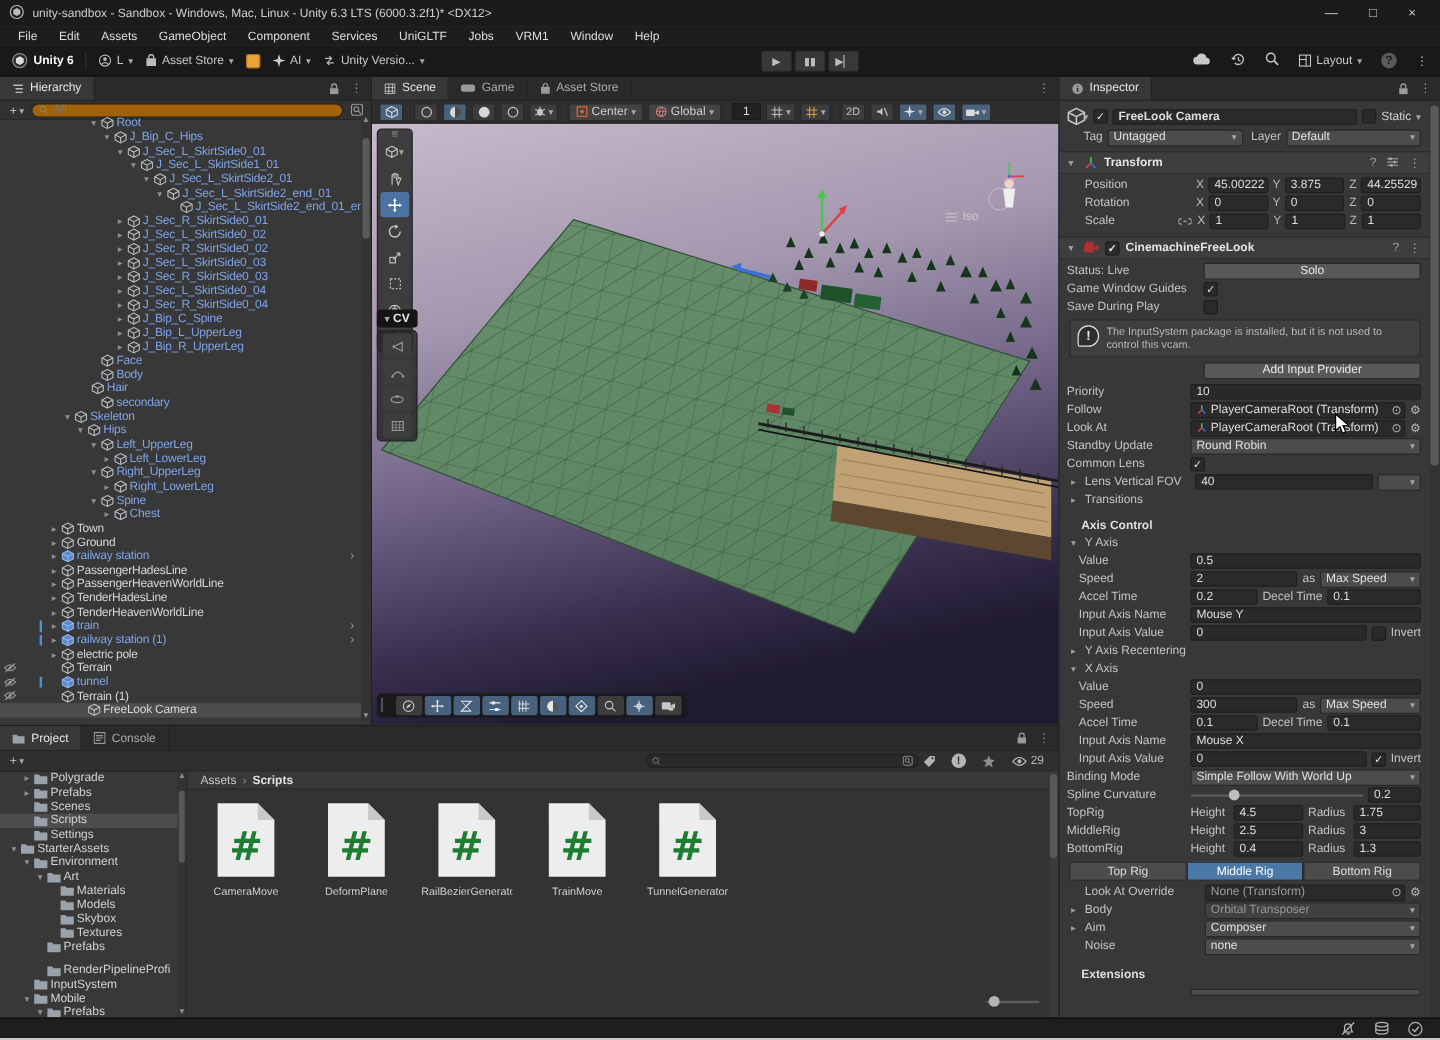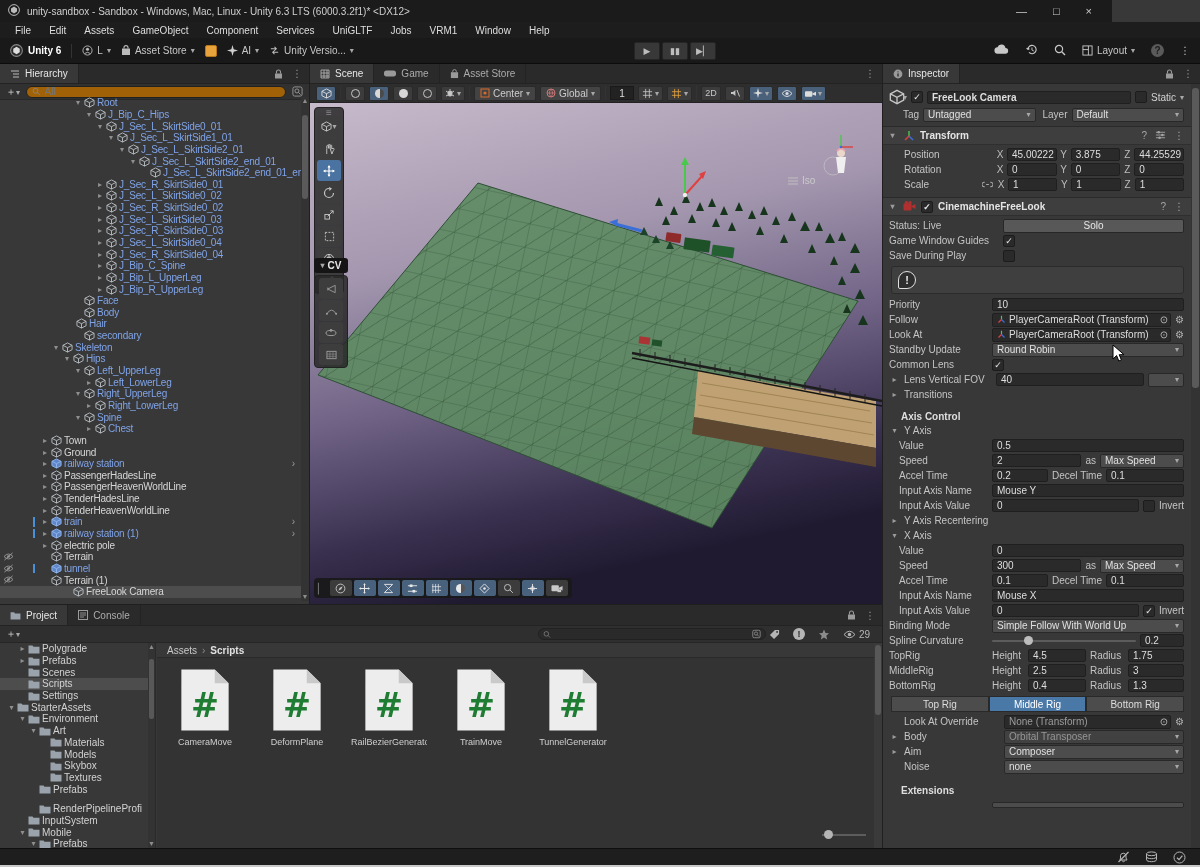--- a/index.html
+++ b/index.html
@@ -1,21 +1,21 @@
 <!DOCTYPE html>
 <html><head>
 <meta charset="utf-8">
 <style>
   *{box-sizing:border-box;margin:0;padding:0;user-select:none}
   html,body{width:1200px;height:867px;background:#111;overflow:hidden}
   body{font-family:"Liberation Sans",sans-serif;font-size:10px;color:#d2d2d2}
   .app{position:absolute;inset:0;width:1200px;height:867px;background:#383838;overflow:hidden}
 
   
-  .titlebar{position:absolute;left:0;top:0;width:1112px;height:22px;background:#1b1b1b;display:flex;align-items:center;padding:0 8px;gap:7px;color:#cfcfcf}
+  .titlebar{position:absolute;left:0;top:0;width:1200px;height:22px;background:#1b1b1b;display:flex;align-items:center;padding:0 8px;gap:7px;color:#cfcfcf}
   .winbtns{margin-left:auto;display:flex;gap:26px;padding-right:12px;color:#cfcfcf;font-size:11px}
   .winbtns span{cursor:pointer}
   .menubar{position:absolute;left:0;top:22px;width:1200px;height:16px;background:#1d1d1d;display:flex;align-items:center;gap:0;padding-left:6px}
   .menubar span{padding:0 9px;color:#dedede}
   .apptoolbar{position:absolute;left:0;top:38px;width:1200px;height:26px;background:#191919;border-bottom:1px solid #0c0c0c;display:flex;align-items:center;padding:0 10px;gap:10px}
   .tbbtn{display:flex;align-items:center;gap:4px;color:#c8c8c8}
   .tbsep{width:1px;height:14px;background:#333}
   .playgroup{position:absolute;left:634px;top:42px;display:flex;gap:2px}
   .playbtn{width:26px;height:18px;background:#383838;border:1px solid #252525;border-radius:2px;display:flex;align-items:center;justify-content:center;color:#bdbdbd;font-size:9px}
   .tbright{margin-left:auto;display:flex;align-items:center;gap:16px;color:#c8c8c8}
@@ -1197,20 +1197,25 @@
       <div class="irow">
         <span class="ilbl" style="width:110px">Game Window Guides</span>
         <span class="chk">✓</span>
       </div>
       <div class="irow">
         <span class="ilbl" style="width:110px">Save During Play</span>
         <span class="chk"></span>
       </div>
       <div class="infobox">
         <span class="bang">!</span>
+        <span style="font-size:9px;line-height:11px">The InputSystem package is installed, but it is not used to control this vcam.</span>
+      </div>
+      <div class="irow">
+        <span class="ilbl" style="width:110px"></span>
+        <span class="ibtn">Add Input Provider</span>
       </div>
       <div class="irow" style="margin-top:3px">
         <span class="ilbl">Priority</span>
         <span class="ifield">10</span>
       </div>
       <div class="irow">
         <span class="ilbl">Follow</span>
         <span class="objfield">
           <svg width="9" height="9" viewBox="0 0 12 12">
               <path d="M6 6V1" stroke="#49c94b" stroke-width="1.6"></path>

